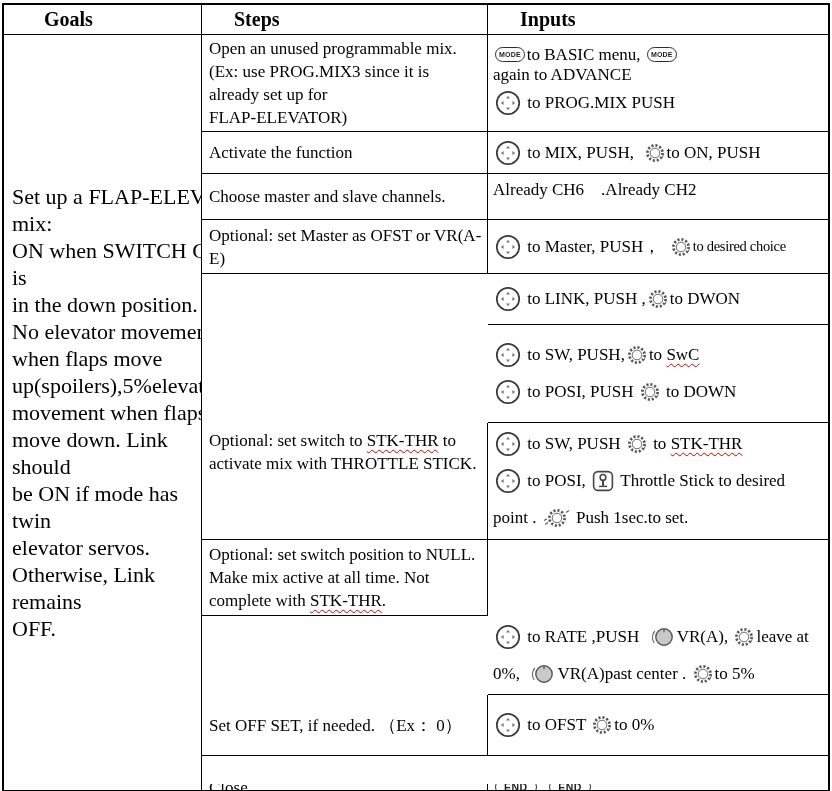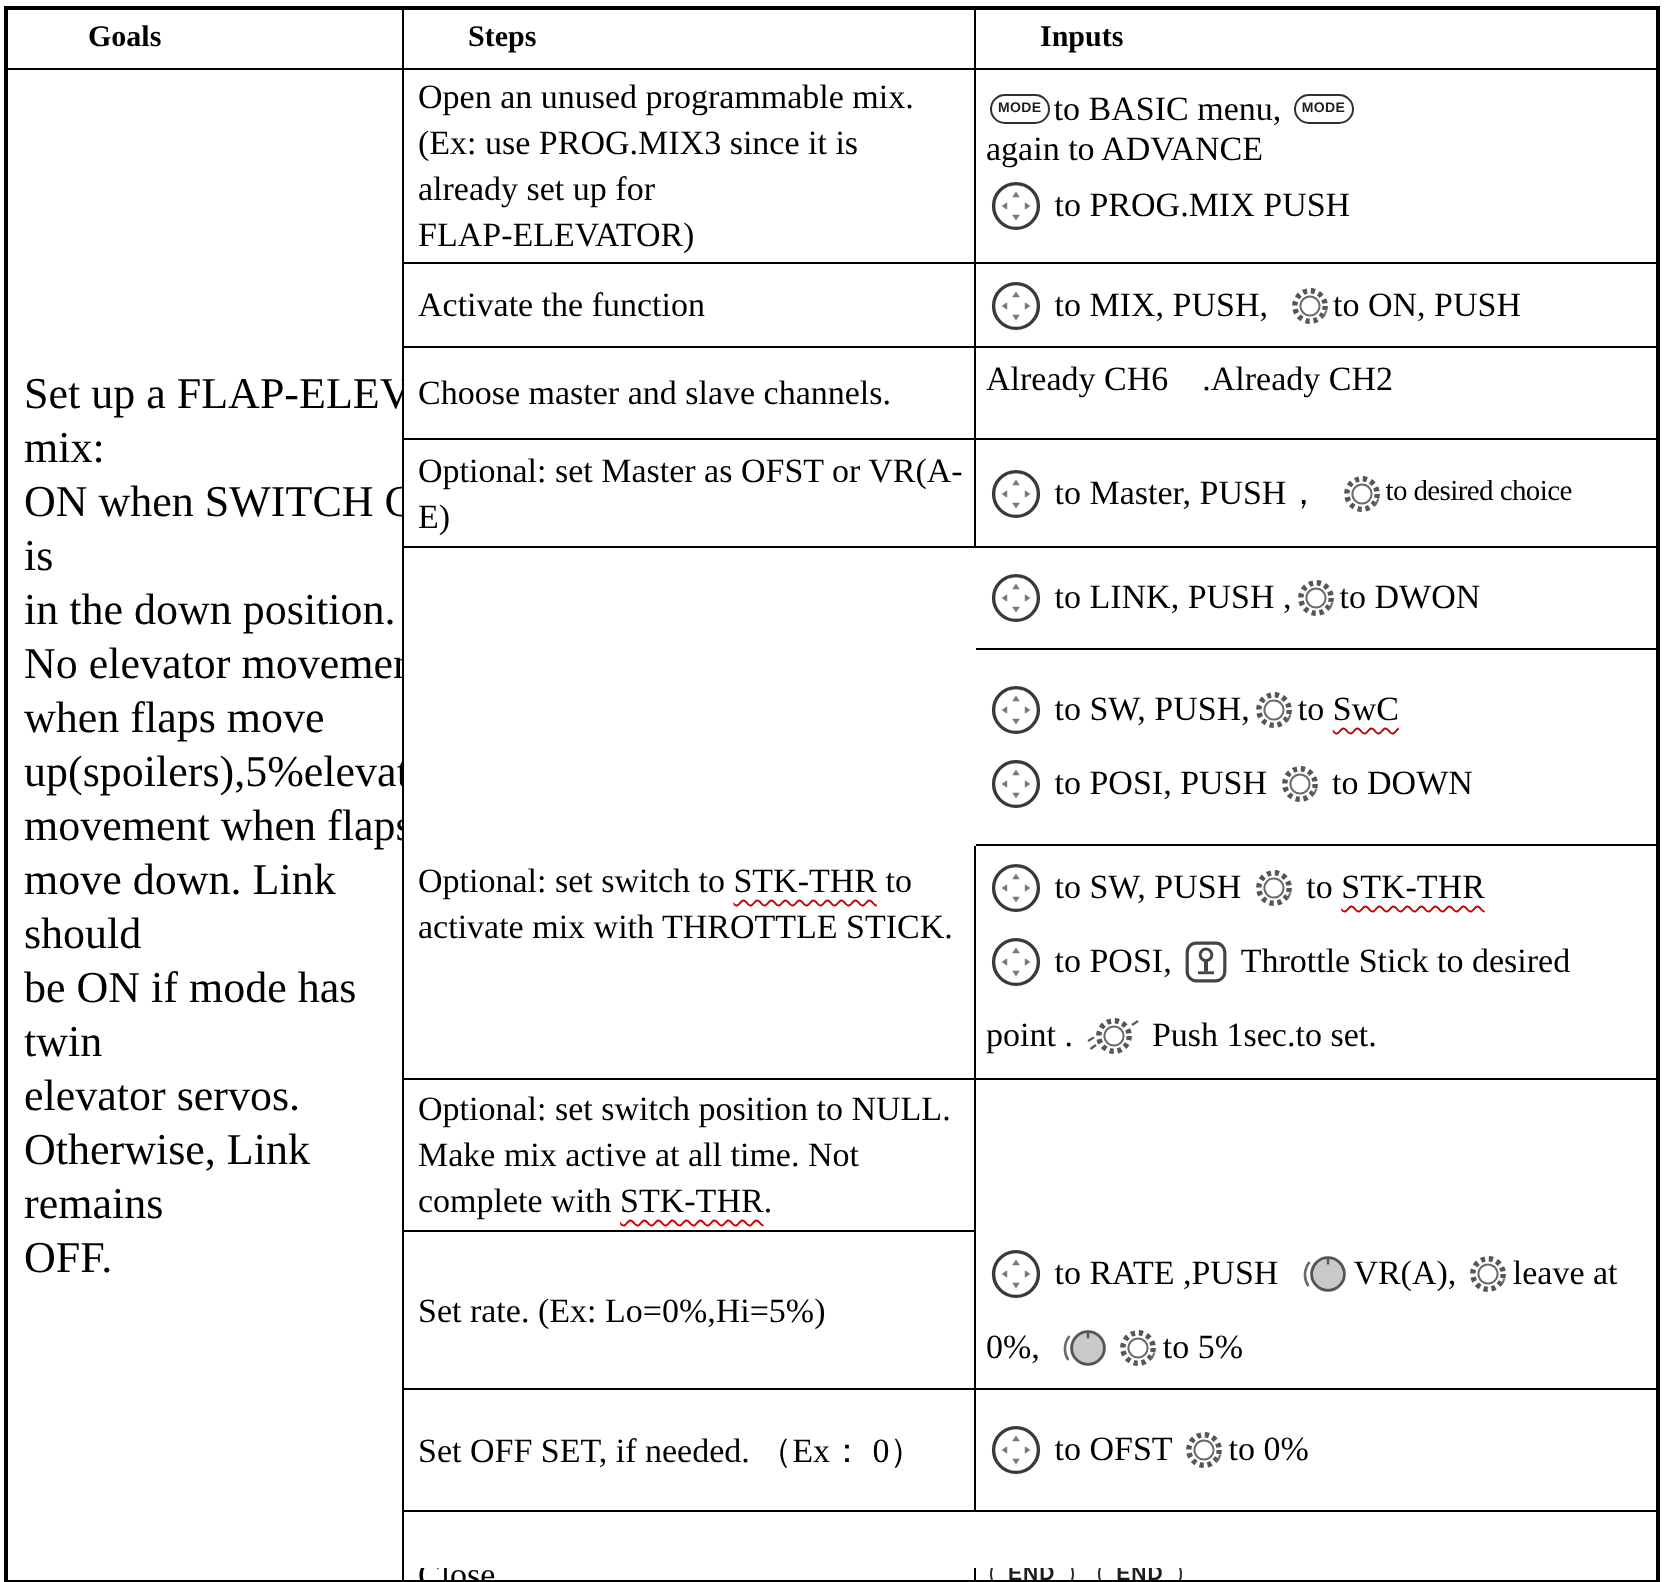--- a/index.html
+++ b/index.html
@@ -9,21 +9,21 @@
     width:828px; margin:3px 0 0 2px;
     border:2px solid #000;
     display:grid;
     grid-template-columns:198px 286px 1fr;
     grid-template-rows:30px 97px 42px 46px 54px 51px 98px 117px 76px 79px 61px 34px;
   }
   .cell { box-sizing:border-box; border-right:1.5px solid #000; border-bottom:1.5px solid #000;
     display:flex; align-items:center; overflow:hidden; }
   .c1 { grid-column:1; } .c2 { grid-column:2; } .c3 { grid-column:3; border-right:none; }
   .last-row { border-bottom:none;margin-top:28px; }
-  .head { font-weight:bold; font-size:15px; }
+  .head { font-weight:bold; font-size:20px; }
   .head.c1 { padding-left:40px; } .head.c2 { padding-left:32px; } .head.c3 { padding-left:32px; }
   .goals-cell { grid-row:2 / span 11; border-bottom:none; padding:0 4px 0 8px; }
   .goals-cell p { margin:0; font-size:22px; line-height:27px; white-space:pre-line; }
   .steps-cell p { margin:0; padding:2px 4px 2px 7px; font-size:17px; line-height:23px; white-space:pre-wrap; }
   .va-top { align-items:flex-start; }
   .va-top.steps-cell p { padding-top:6px; }
   .inputs-cell { flex-direction:column; align-items:stretch; justify-content:center;
     padding:0 18px 0 5px; font-size:17px; }
   .inputs-cell.va-top { justify-content:flex-start; padding-top:4px; }
   .input-line { display:flex; align-items:center; flex-wrap:wrap; min-height:37px; }
@@ -285,23 +285,20 @@
           </svg>
         </span>
         <span class="txt"> Push 1sec.to set.</span>
       </div>
     </div>
 
   <div class="cell c2 steps-cell" style="grid-row:9">
       <p><span class="txt">Optional: set switch position to NULL. Make mix active at all time. Not complete with </span><span class="txt wavy">STK-THR</span><span class="txt">.</span></p>
     </div>
 
-  <div class="cell c2 steps-cell" style="grid-row:10">
-      <p><span class="txt">Set rate. (Ex: Lo=0%,Hi=5%)</span></p>
-    </div>
   <div class="cell c3 inputs-cell" style="grid-row:10">
       <div class="input-line">
         <span class="icon">
           <svg width="26" height="26" viewBox="0 0 26 26">
             <circle cx="13" cy="13" r="11.2" fill="none" stroke="#3a3a3a" stroke-width="1.7"></circle>
             <path fill="#787878" d="M13 5.8l1.9 2.8h-3.8z"></path>
             <path fill="#787878" d="M13 20.2l1.9-2.8h-3.8z"></path>
             <path fill="#787878" d="M5.8 13l2.8-1.9v3.8z"></path>
             <path fill="#787878" d="M20.2 13l-2.8-1.9v3.8z"></path>
           </svg>
@@ -326,20 +323,21 @@
       </div>
       <div class="input-line">
         <span class="txt">0%,  </span>
         <span class="icon">
           <svg width="25" height="22" viewBox="0 0 25 22">
             <path d="M4.2 17a10 10 0 0 1 .6-12" fill="none" stroke="#6a6a6a" stroke-width="1.3"></path>
             <circle cx="14" cy="11" r="8.2" fill="#c9c9c9" stroke="#555555" stroke-width="1.4"></circle>
             <line x1="14" y1="3.2" x2="14" y2="6.2" stroke="#555555" stroke-width="1.2"></line>
           </svg>
         </span>
+        <span class="txt">VR(A)past center . </span>
         <span class="icon">
           <svg width="20" height="20" viewBox="0 0 20 20">
             <circle cx="10" cy="10" r="7.6" fill="none" stroke="#565656" stroke-width="2.7" stroke-dasharray="2.1 1.9"></circle>
             <circle cx="10" cy="10" r="4.8" fill="#ffffff" stroke="#6a6a6a" stroke-width="1"></circle>
             <path d="M16.5 15.5a9 9 0 0 0 1.6-3" fill="none" stroke="#6a6a6a" stroke-width="1"></path>
           </svg>
         </span>
         <span class="txt">to 5%</span>
       </div>
     </div>

